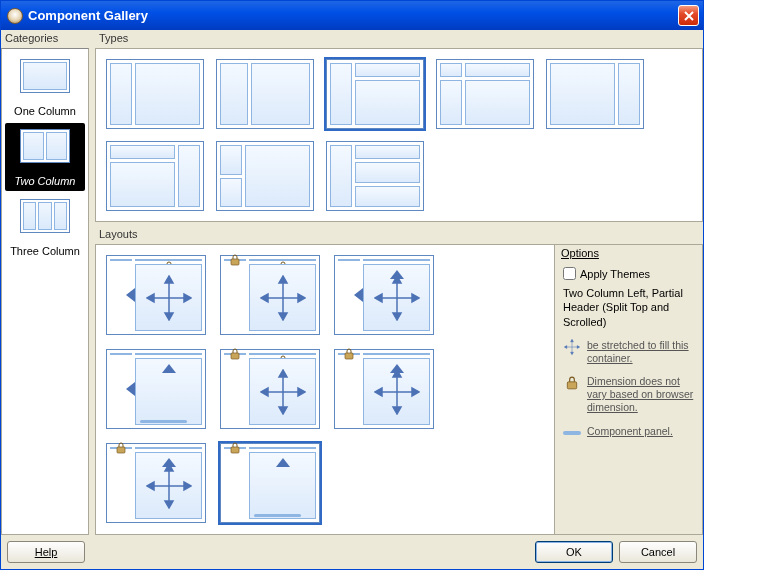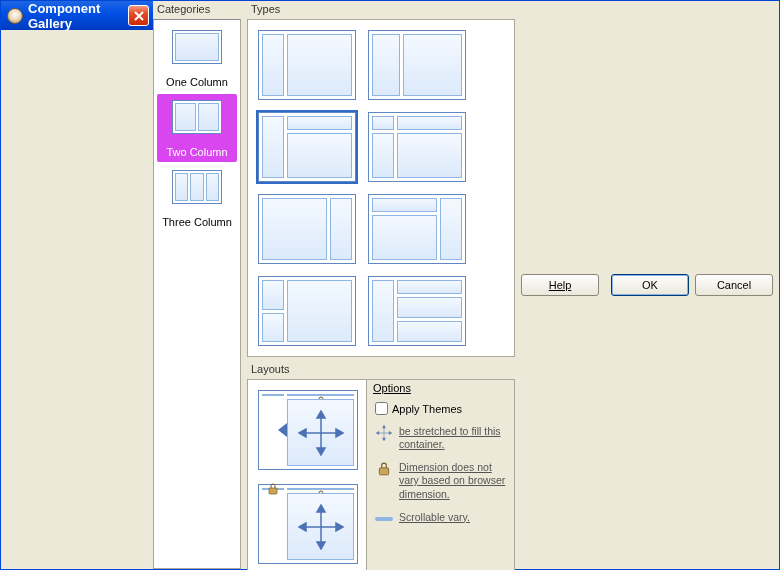--- a/index.html
+++ b/index.html
@@ -5,25 +5,25 @@
   * { box-sizing: border-box; margin: 0; padding: 0; }
   body {
     font-family: Tahoma, Arial, sans-serif;
     font-size: 11px;
     background: #fff;
     width: 780px;
     height: 570px;
     overflow: hidden;
   }
   .window {
-    width: 780px;
+    width: 704px;
     height: 570px;
     border: 1px solid #0046d5;
     display: flex;
-    flex-direction: row;
+    flex-direction: column;
     background: #ece9d8;
   }
   .titlebar {
     height: 29px;
     background: linear-gradient(to bottom, #1f66e5 0%, #0050e6 40%, #003bc0 100%);
     display: flex;
     align-items: center;
     padding: 0 4px 0 6px;
     color: #fff;
     font-weight: bold;
@@ -73,22 +73,23 @@
   }
   .cat-item {
     display: flex;
     flex-direction: column;
     align-items: center;
     padding: 6px 2px 4px 2px;
     cursor: pointer;
     border-radius: 2px;
   }
   .cat-item.selected {
-    background: #d946ef;
+    background: #000000;
     color: #fff;
+    font-style: italic;
   }
   .cat-thumb {
     width: 50px; height: 34px;
     background: #fff;
     border: 1px solid #6088c0;
     display: flex;
     padding: 2px;
     gap: 2px;
   }
   .cat-thumb .col {
@@ -585,20 +586,21 @@
               </div>
             </div>
 
             <div class="options-panel">
               <div class="options-header">Options</div>
               <div class="options-body">
                 <label class="checkbox-row">
                   <input type="checkbox" style="">
                   <span>Apply Themes</span>
                 </label>
+                <div class="desc-text">Two Column Left, Partial Header (Split Top and Scrolled)</div>
                 <div class="legend-row">
                   <div class="legend-icon">
                       <svg width="16" height="16" viewBox="0 0 46 46">
                         <use href="#cross-g"></use>
                       </svg>
                     </div>
                   <div class="legend-text">be stretched to fill this container.</div>
                 </div>
                 <div class="legend-row">
                   <div class="legend-icon">
@@ -607,21 +609,21 @@
                       </svg>
                     </div>
                   <div class="legend-text">Dimension does not vary based on browser dimension.</div>
                 </div>
                 <div class="legend-row">
                   <div class="legend-icon">
                       <svg width="18" height="8" viewBox="0 0 18 8">
                         <use href="#scroll-g"></use>
                       </svg>
                     </div>
-                  <div class="legend-text">Scrollable vary.</div>
+                  <div class="legend-text">Component panel.</div>
                 </div>
               </div>
             </div>
           </div>
         </div>
       </div>
 
     </div>
   </div>
 

